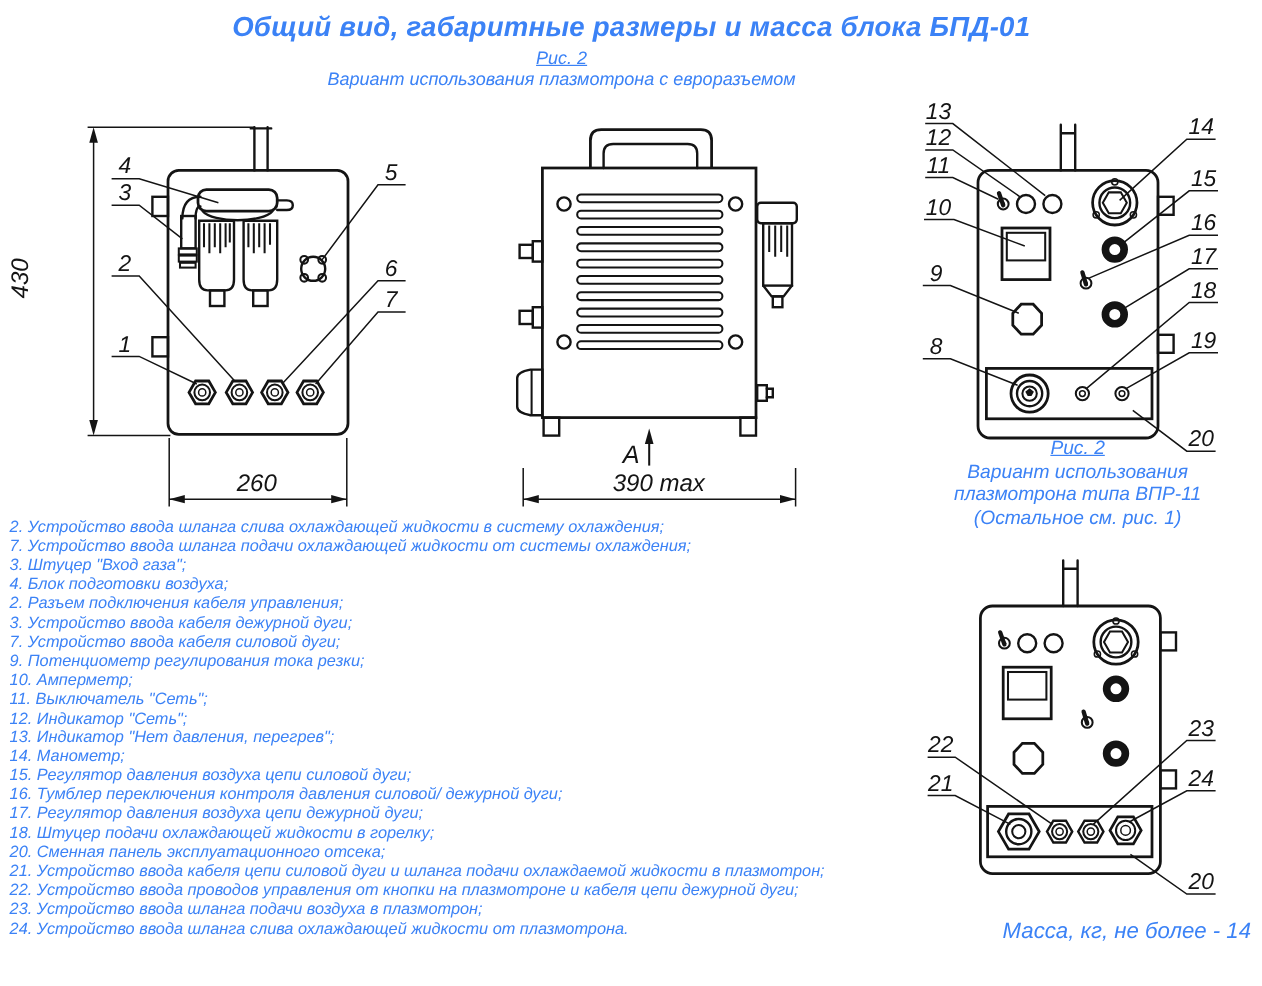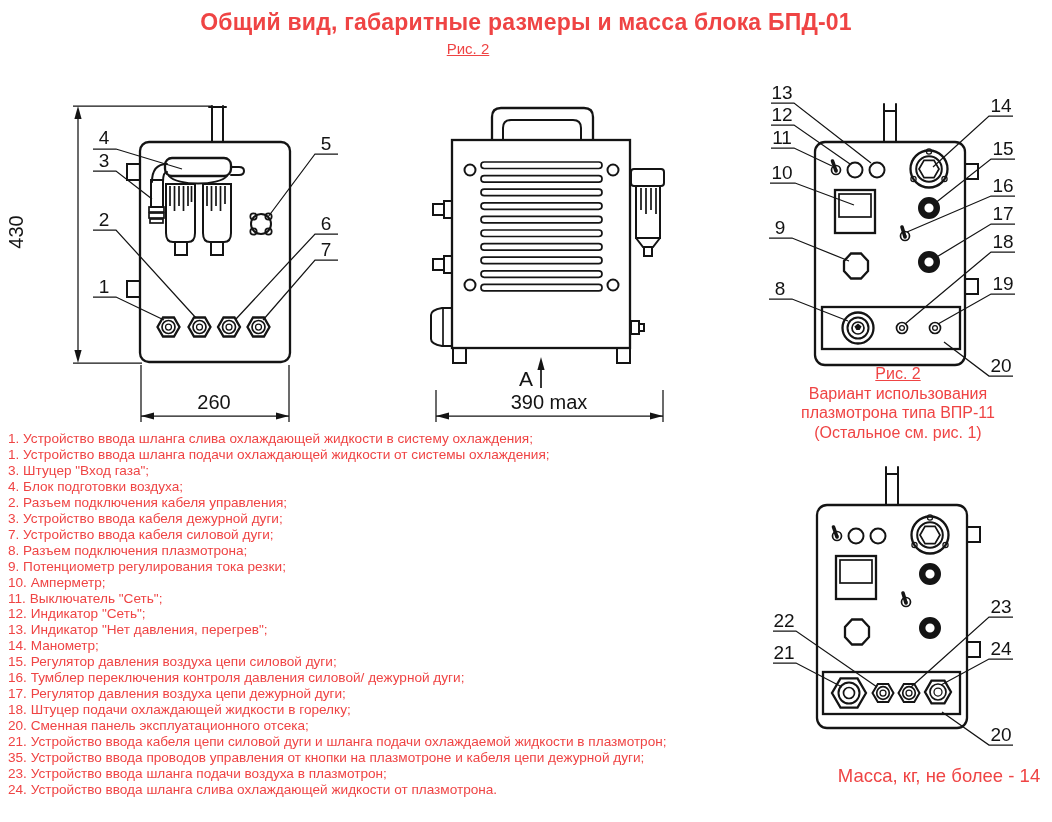--- a/index.html
+++ b/index.html
@@ -1,17 +1,17 @@
 <!DOCTYPE html>
 <html><head>
 <meta charset="utf-8">
 <style>
   html,body{margin:0;padding:0;background:#fff;}
   .page{position:relative;width:1052px;height:822px;background:#ffffff;overflow:hidden;
-        font-family:"Liberation Sans",sans-serif;color:#ef4444;}
+        font-family:"Liberation Sans",sans-serif;color:#3b82f6;font-style:italic;}
   .title{position:absolute;top:9px;left:0;width:1052px;text-align:center;
          font-size:23px;font-weight:bold;letter-spacing:.2px;}
   .fig1cap{position:absolute;top:40px;left:160px;width:616px;text-align:center;
            font-size:15px;line-height:18px;}
   .figlab{text-decoration:underline;}
   .fig2cap{position:absolute;left:788px;top:364px;width:220px;text-align:center;
            font-size:16px;line-height:19.5px;}
   .mass{position:absolute;left:826px;top:753px;width:226px;text-align:center;font-size:18.5px;margin-top:12px;}
   .legend{position:absolute;left:8px;top:431px;font-size:13.6px;line-height:15.95px;
           white-space:nowrap;}
@@ -28,20 +28,21 @@
 </style>
 </head>
 <body>
 
 <div class="page">
 
   <div class="title">Общий вид, габаритные размеры и масса блока БПД-01</div>
 
   <div class="fig1cap">
     <div class="figlab">Рис. 2</div>
+    <div>Вариант использования плазмотрона с евроразъемом</div>
   </div>
 
   <svg style="left:0px;top:85px" width="345" height="345" viewBox="0 85 345 345">
 
     <g>
       <path class="thin" d="M73,106 H212 M73,363 H142 M78,114 V355"></path>
       <path class="ah" d="M78,106 L74.4,119 H81.6 Z"></path>
       <path class="ah" d="M78,363 L74.4,350 H81.6 Z"></path>
       <text class="dimtxt" transform="translate(23,232) rotate(-90)">430</text>
     </g>
@@ -385,38 +386,37 @@
       <g>
         <text x="1001" y="741">20</text>
           <path class="thin" d="M1013,745 H989 L942,712"></path>
         </g>
     </g>
   </svg>
 
   <div class="mass">Масса, кг, не более - 14</div>
 
   <div class="legend">
-    <div>1. Устройство ввода шланга слива охлаждающей жидкости в систему охлаждения;</div>
-    <div>1. Устройство ввода шланга подачи охлаждающей жидкости от системы охлаждения;</div>
+    <div>2. Устройство ввода шланга слива охлаждающей жидкости в систему охлаждения;</div>
+    <div>7. Устройство ввода шланга подачи охлаждающей жидкости от системы охлаждения;</div>
     <div>3. Штуцер "Вход газа";</div>
     <div>4. Блок подготовки воздуха;</div>
     <div>2. Разъем подключения кабеля управления;</div>
     <div>3. Устройство ввода кабеля дежурной дуги;</div>
     <div>7. Устройство ввода кабеля силовой дуги;</div>
-    <div>8. Разъем подключения плазмотрона;</div>
     <div>9. Потенциометр регулирования тока резки;</div>
     <div>10. Амперметр;</div>
     <div>11. Выключатель "Сеть";</div>
     <div>12. Индикатор "Сеть";</div>
     <div>13. Индикатор "Нет давления, перегрев";</div>
     <div>14. Манометр;</div>
     <div>15. Регулятор давления воздуха цепи силовой дуги;</div>
     <div>16. Тумблер переключения контроля давления силовой/ дежурной дуги;</div>
     <div>17. Регулятор давления воздуха цепи дежурной дуги;</div>
     <div>18. Штуцер подачи охлаждающей жидкости в горелку;</div>
     <div>20. Сменная панель эксплуатационного отсека;</div>
     <div>21. Устройство ввода кабеля цепи силовой дуги и шланга подачи охлаждаемой жидкости в плазмотрон;</div>
-    <div>35. Устройство ввода проводов управления от кнопки на плазмотроне и кабеля цепи дежурной дуги;</div>
+    <div>22. Устройство ввода проводов управления от кнопки на плазмотроне и кабеля цепи дежурной дуги;</div>
     <div>23. Устройство ввода шланга подачи воздуха в плазмотрон;</div>
     <div>24. Устройство ввода шланга слива охлаждающей жидкости от плазмотрона.</div>
   </div>
 
 </div>
 
 </body></html>

